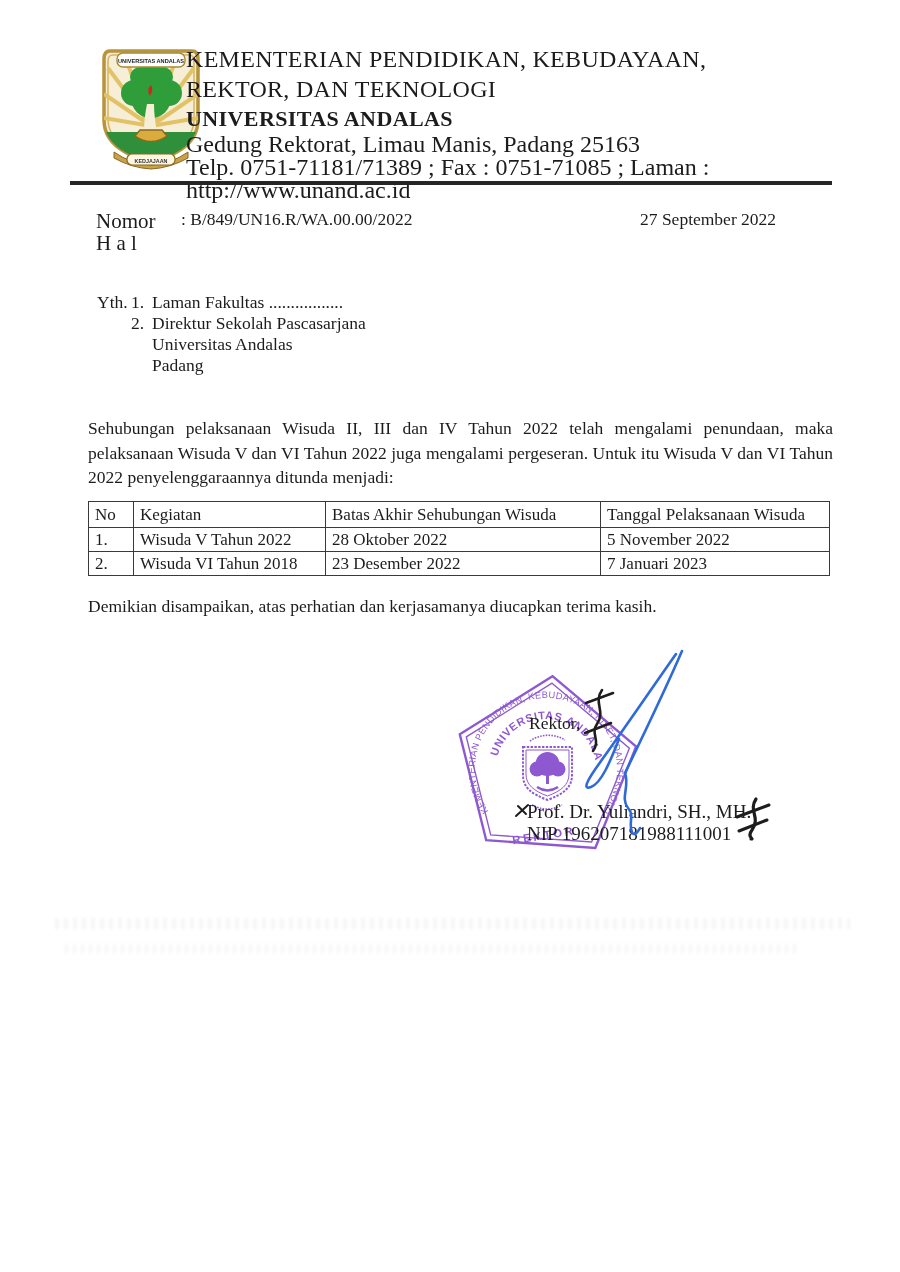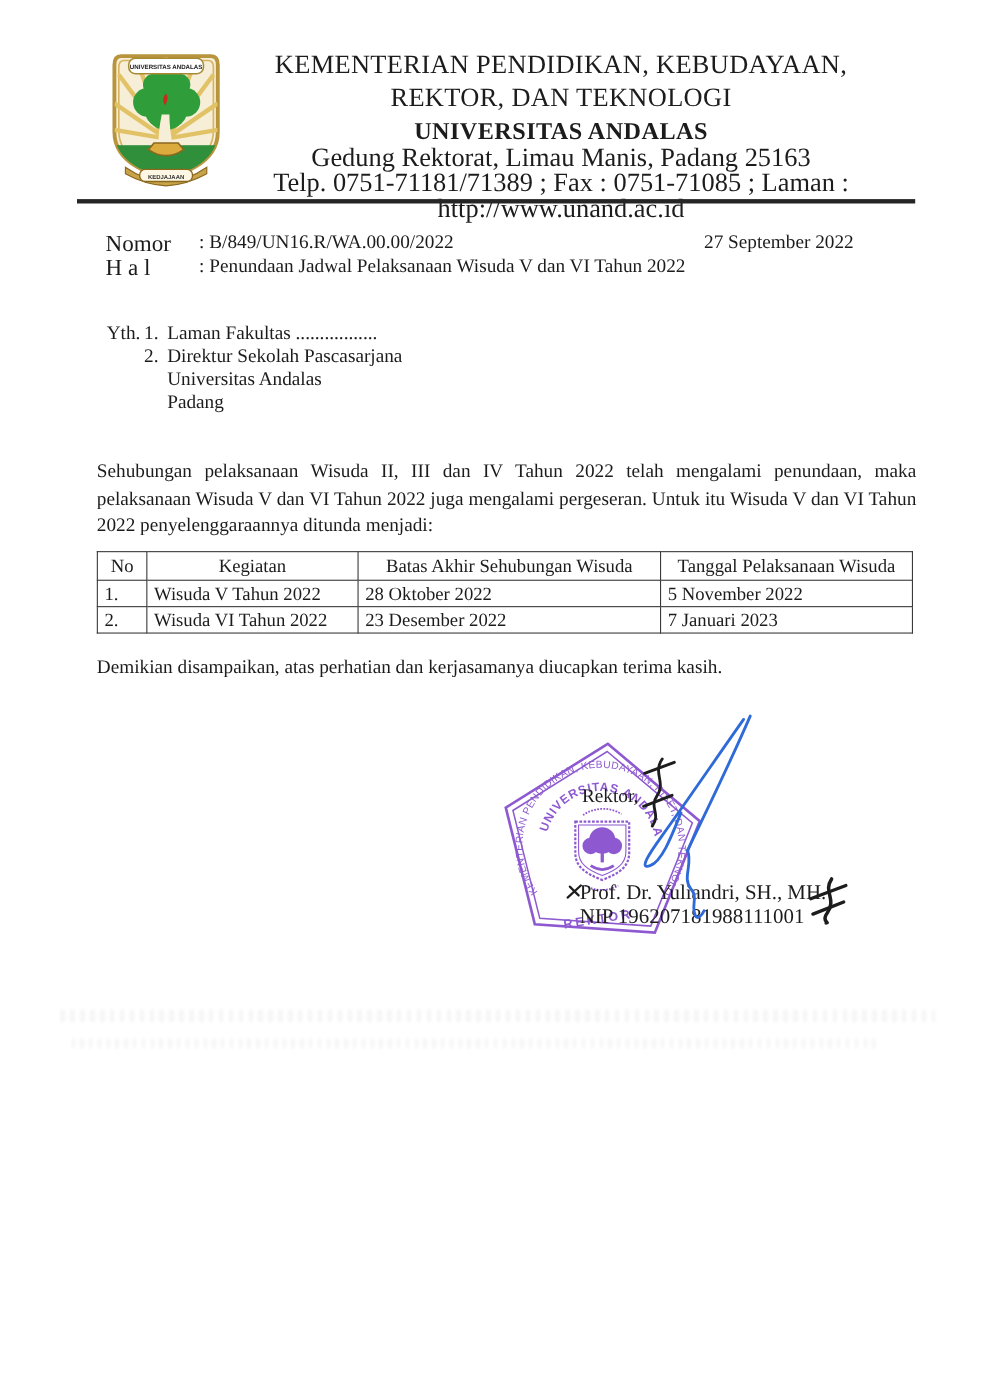--- a/index.html
+++ b/index.html
@@ -3,35 +3,35 @@
 <meta charset="utf-8">
 <style>
   html,body{margin:0;padding:0;background:#e8e8e8;}
   .page{
     position:relative;width:900px;height:1272px;background:#ffffff;
     font-family:"Liberation Serif", serif;color:#1c1c1c;overflow:hidden;
     margin:0 auto;
   }
   .abs{position:absolute;}
   
-  .lh-text{left:186px;top:44px;width:648px;text-align:center;line-height:1;}
+  .lh-text{left:186px;top:44px;width:648px;line-height:1;}
   .lh-ministry{font-size:24px;line-height:30px;letter-spacing:.3px;}
   .lh-univ{font-size:22px;line-height:29px;font-weight:bold;letter-spacing:.4px;}
   .lh-addr{font-size:24px;line-height:23px;}
   .lh-rule{left:70px;top:181px;width:762px;height:4px;background:#262626;}
   
   .meta-label{font-size:21px;}
   .meta-val{font-size:17.5px;}
   
   .txt{font-size:17.5px;line-height:21px;white-space:nowrap;}
   .para{font-size:17.5px;line-height:24.5px;text-align:justify;}
   
   table.sched{border-collapse:collapse;table-layout:fixed;font-size:17px;}
   table.sched th,table.sched td{border:1.6px solid #3a3a3a;padding:0 6px;overflow:hidden;white-space:nowrap;}
-  table.sched th{font-weight:normal;text-align:center;height:25px;}
+  table.sched th{font-weight:normal;text-align:left;height:25px;}
   table.sched td{height:23px;text-align:left;}
   
   .sig-title{font-size:17.5px;}
   .sig-name{font-size:19px;}
   .sig-nip{font-size:19px;}
   .stamp-svg{mix-blend-mode:multiply;opacity:.85;}
   .ink-svg{pointer-events:none;}
   
   .bleed{
     left:55px;top:902px;width:795px;height:70px;opacity:.055;
@@ -101,21 +101,20 @@
     <div class="lh-univ">UNIVERSITAS ANDALAS</div>
     <div class="lh-addr">Gedung  Rektorat, Limau Manis, Padang 25163</div>
     <div class="lh-addr">Telp. 0751-71181/71389 ; Fax : 0751-71085 ; Laman : http://www.unand.ac.id</div>
   </div>
   <div class="abs lh-rule"></div>
 
   <div class="abs meta-label" style="left:96px;top:209px">Nomor</div>
   <div class="abs meta-val" style="left:181px;top:209px">: B/849/UN16.R/WA.00.00/2022</div>
   <div class="abs meta-val" style="left:640px;top:209px">27 September 2022</div>
   <div class="abs meta-label" style="left:96px;top:231px">H a l</div>
-  <div class="abs meta-val" style="left:181px;top:231px">: Penundaan Jadwal Pelaksanaan Wisuda V dan VI Tahun 2022</div>
 
   <div>
     <div class="abs txt" style="left:97px;top:292px">Yth.</div>
     <div class="abs txt" style="left:131px;top:292px">1.</div>
     <div class="abs txt" style="left:152px;top:292px">Laman Fakultas .................</div>
     <div class="abs txt" style="left:131px;top:313px">2.</div>
     <div class="abs txt" style="left:152px;top:313px">Direktur Sekolah Pascasarjana</div>
     <div class="abs txt" style="left:152px;top:334px">Universitas Andalas</div>
     <div class="abs txt" style="left:152px;top:355px">Padang</div>
   </div>
@@ -139,21 +138,21 @@
     </thead>
     <tbody>
       <tr>
         <td>1.</td>
         <td>Wisuda V Tahun 2022</td>
         <td>28 Oktober 2022</td>
         <td>5 November 2022</td>
       </tr>
       <tr>
         <td>2.</td>
-        <td>Wisuda VI Tahun 2022</td>
+        <td>Wisuda VI Tahun 2018</td>
         <td>23 Desember 2022</td>
         <td>7 Januari 2023</td>
       </tr>
     </tbody>
   </table>
 
   <div class="abs para" style="left:88px;top:594px;width:745px">Demikian disampaikan, atas perhatian dan kerjasamanya diucapkan terima kasih.</div>
 
   <svg class="abs stamp-svg" style="left:440px;top:655px" width="215" height="215" viewBox="0 0 215 215">
     <g fill="none" stroke="#7a3cc8">

